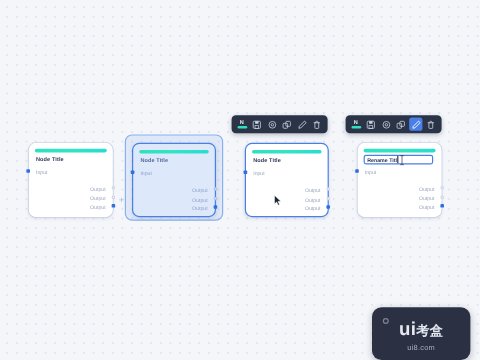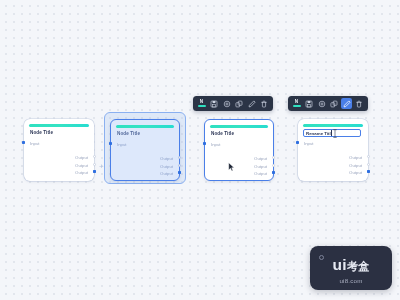--- a/index.html
+++ b/index.html
@@ -188,21 +188,21 @@
 
   
   .arrow-cursor {
     position: absolute;
     width: 7px; height: 10px;
   }
 
   
   .watermark {
     position: absolute;
-    right: 8px; bottom: 10px;
+    right: 8px; bottom: 0;
     width: 82px; height: 44px;
     background: #2b3042;
     border-radius: 8px;
     box-shadow: 0 2px 6px rgba(20,25,45,0.25);
   }
   .wm-dot {
     position: absolute;
     left: 9px; top: 9px;
     width: 5px; height: 5px;
     border-radius: 50%;

